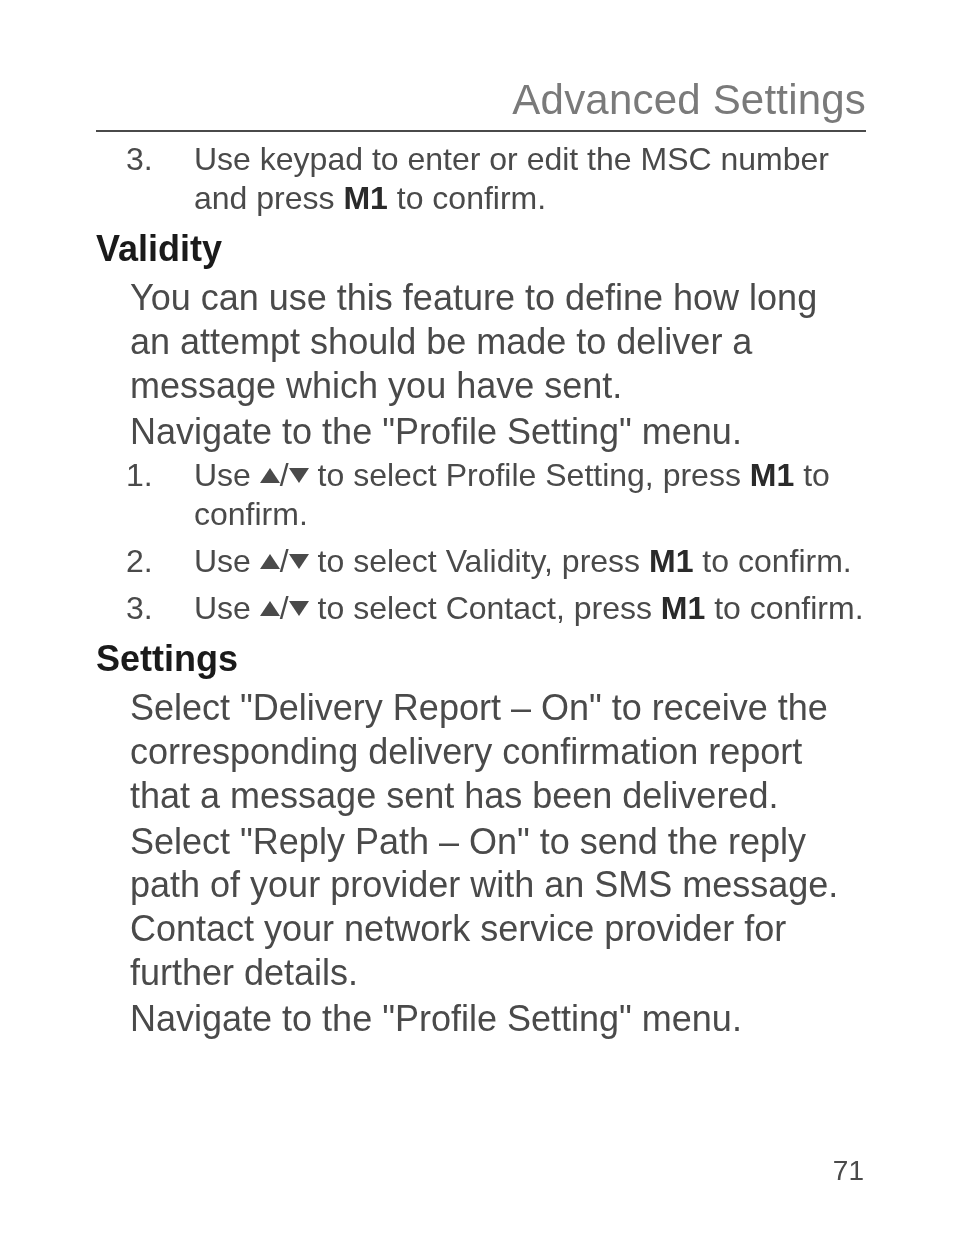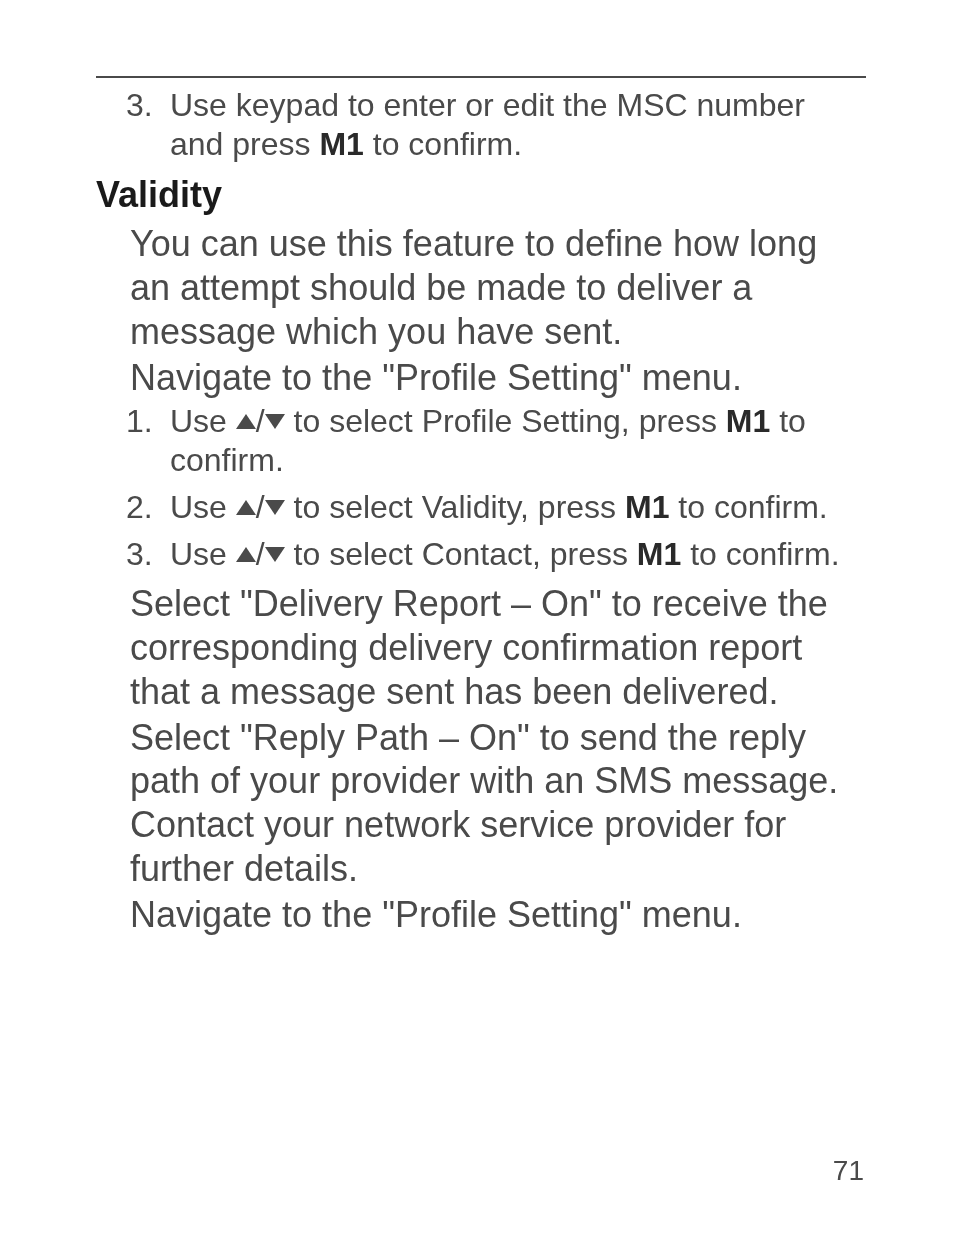--- a/index.html
+++ b/index.html
@@ -41,20 +41,21 @@
     margin-bottom: 8px;
   }
   .step-num {
     width: 74px;
     flex: 0 0 74px;
     padding-left: 30px;
     box-sizing: border-box;
   }
   .step-text {
     flex: 1;
+    margin-left: 24px;
   }
   .h2 {
     font-size: 36px;
     font-weight: 700;
     color: #1a1a1a;
     margin: 10px 0 6px 0;
     font-stretch: condensed;
   }
   .body {
     font-size: 36px;
@@ -88,20 +89,23 @@
     right: 90px;
     font-size: 28px;
     color: #4a4a4a;
   }
 </style>
 </head>
 <body>
 
 <div class="page">
 
+  <div class="chapter-row">
+    <span class="chapter">Advanced Settings</span>
+  </div>
   <hr class="divider">
 
   <div class="step-block">
     <div class="step-num">3.</div>
     <div class="step-text">
       <span>Use keypad to enter or edit the MSC number and press </span><span class="b">M1</span><span> to confirm.</span>
     </div>
   </div>
 
   <div class="h2">Validity</div>
@@ -122,19 +126,20 @@
     </div>
   </div>
 
   <div class="step-block">
     <div class="step-num">3.</div>
     <div class="step-text">
       <span>Use </span><span class="tri-up"></span>/<span class="tri-down"></span><span> to select </span><span class="i">Contact</span><span>, press </span><span class="b">M1</span><span> to confirm.</span>
     </div>
   </div>
 
+  <div class="h2">Settings</div>
 
   <p class="body tight">Select "Delivery Report – On" to receive the corresponding delivery confirmation report that a message sent has been delivered.</p>
   <p class="body tight">Select "Reply Path – On" to send the reply path of your provider with an SMS message. Contact your network service provider for further details.</p>
   <p class="body tight">Navigate to the "Profile Setting" menu.</p>
 
   <div class="pagenum">71</div>
 </div>
 
 </body></html>

